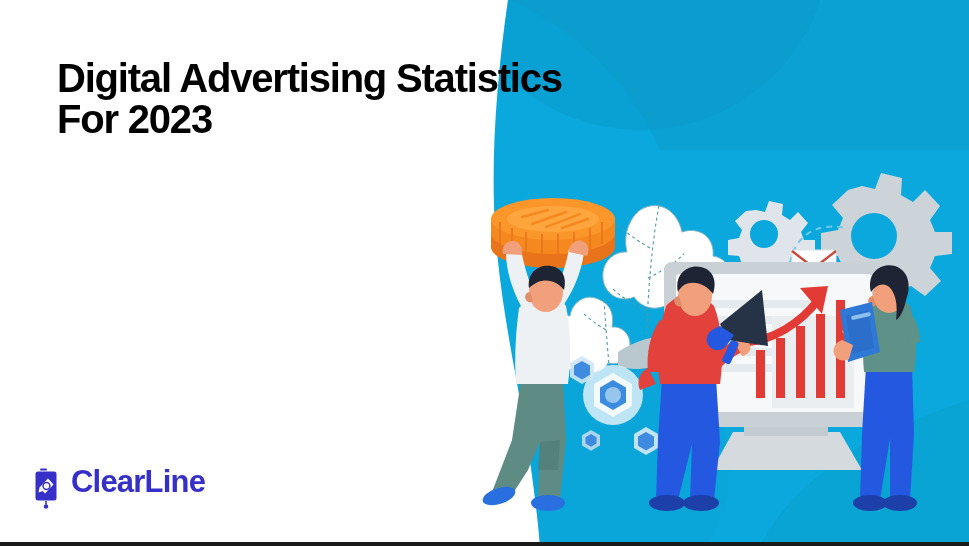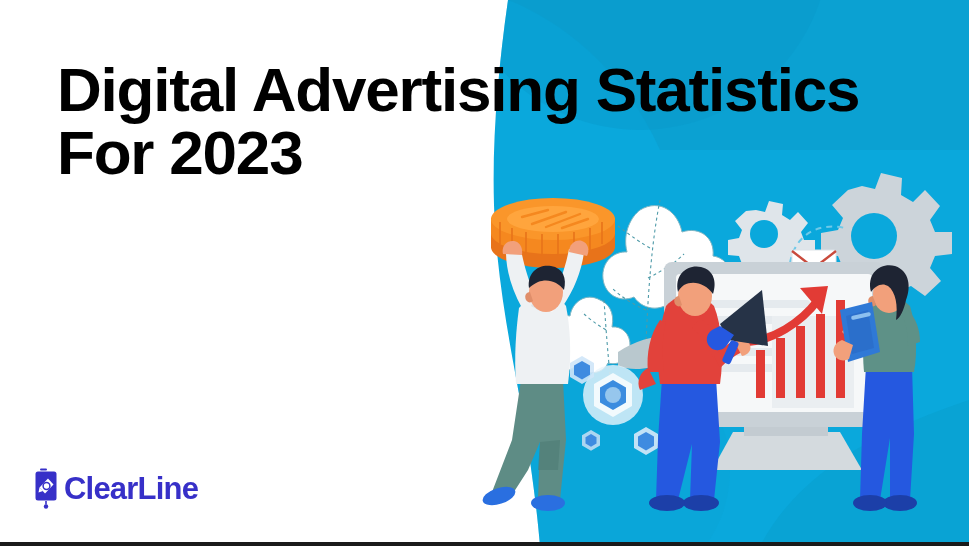--- a/index.html
+++ b/index.html
@@ -9,26 +9,26 @@
     font-family:"Liberation Sans", sans-serif;
   }
   .slide { position:absolute; inset:0; background:#ffffff; overflow:hidden; }
 
   
   .bg-svg { position:absolute; inset:0; width:969px; height:546px; }
 
   
   .title {
     position:absolute; left:57px; top:58px; width:840px;
-    font-size:62px; line-height:1.02; font-weight:700;
+    font-size:40px; line-height:1.02; font-weight:700;
     letter-spacing:-1.2px; color:#000000; white-space:pre-line;
   }
 
   
-  .logo { position:absolute; left:35px; top:466px; display:flex; align-items:center; }
+  .logo { position:absolute; left:35px; top:466px; display:flex; align-items:flex-start; gap:7px; }
   .logo-mark { width:29px; height:44px; position:relative; }
   .logo-text { font-size:31px; font-weight:700; color:#3730c8; letter-spacing:-0.8px; line-height:1; }
 
   
   .bottom-bar { position:absolute; left:0; bottom:0; width:969px; height:4px; background:#1a1a1a; }
 
   
   .illus { position:absolute; left:0; top:0; width:969px; height:546px; pointer-events:none; }
 </style>
 </head>

